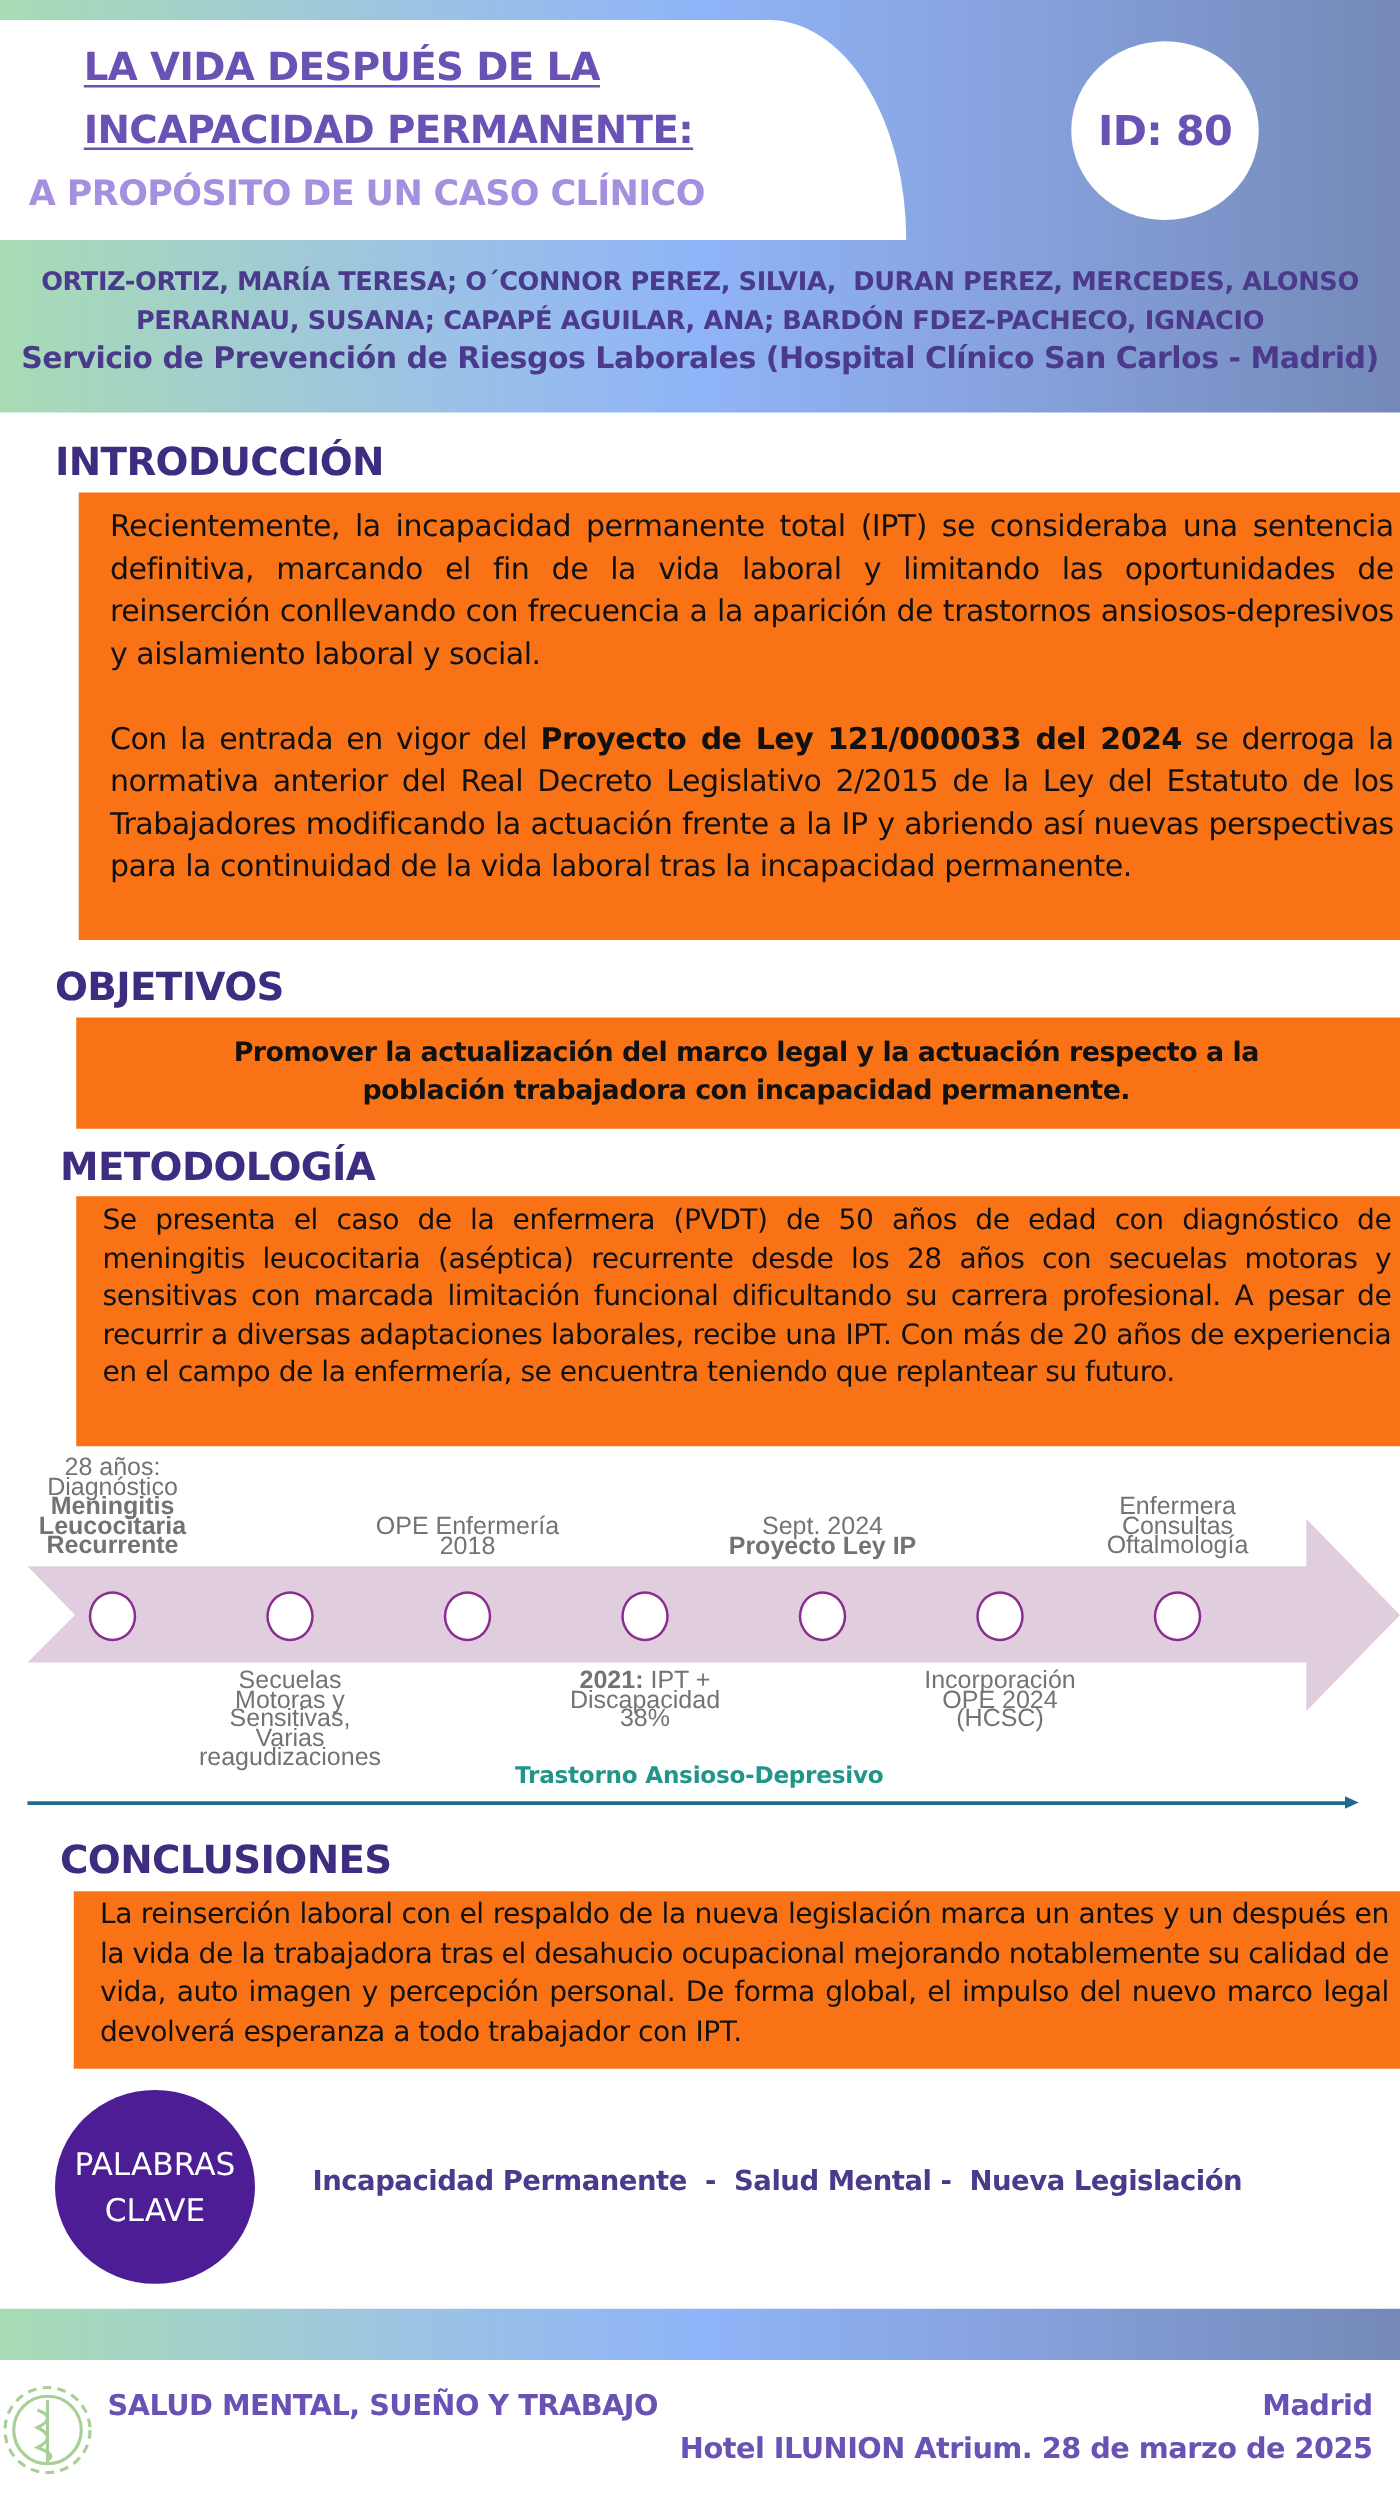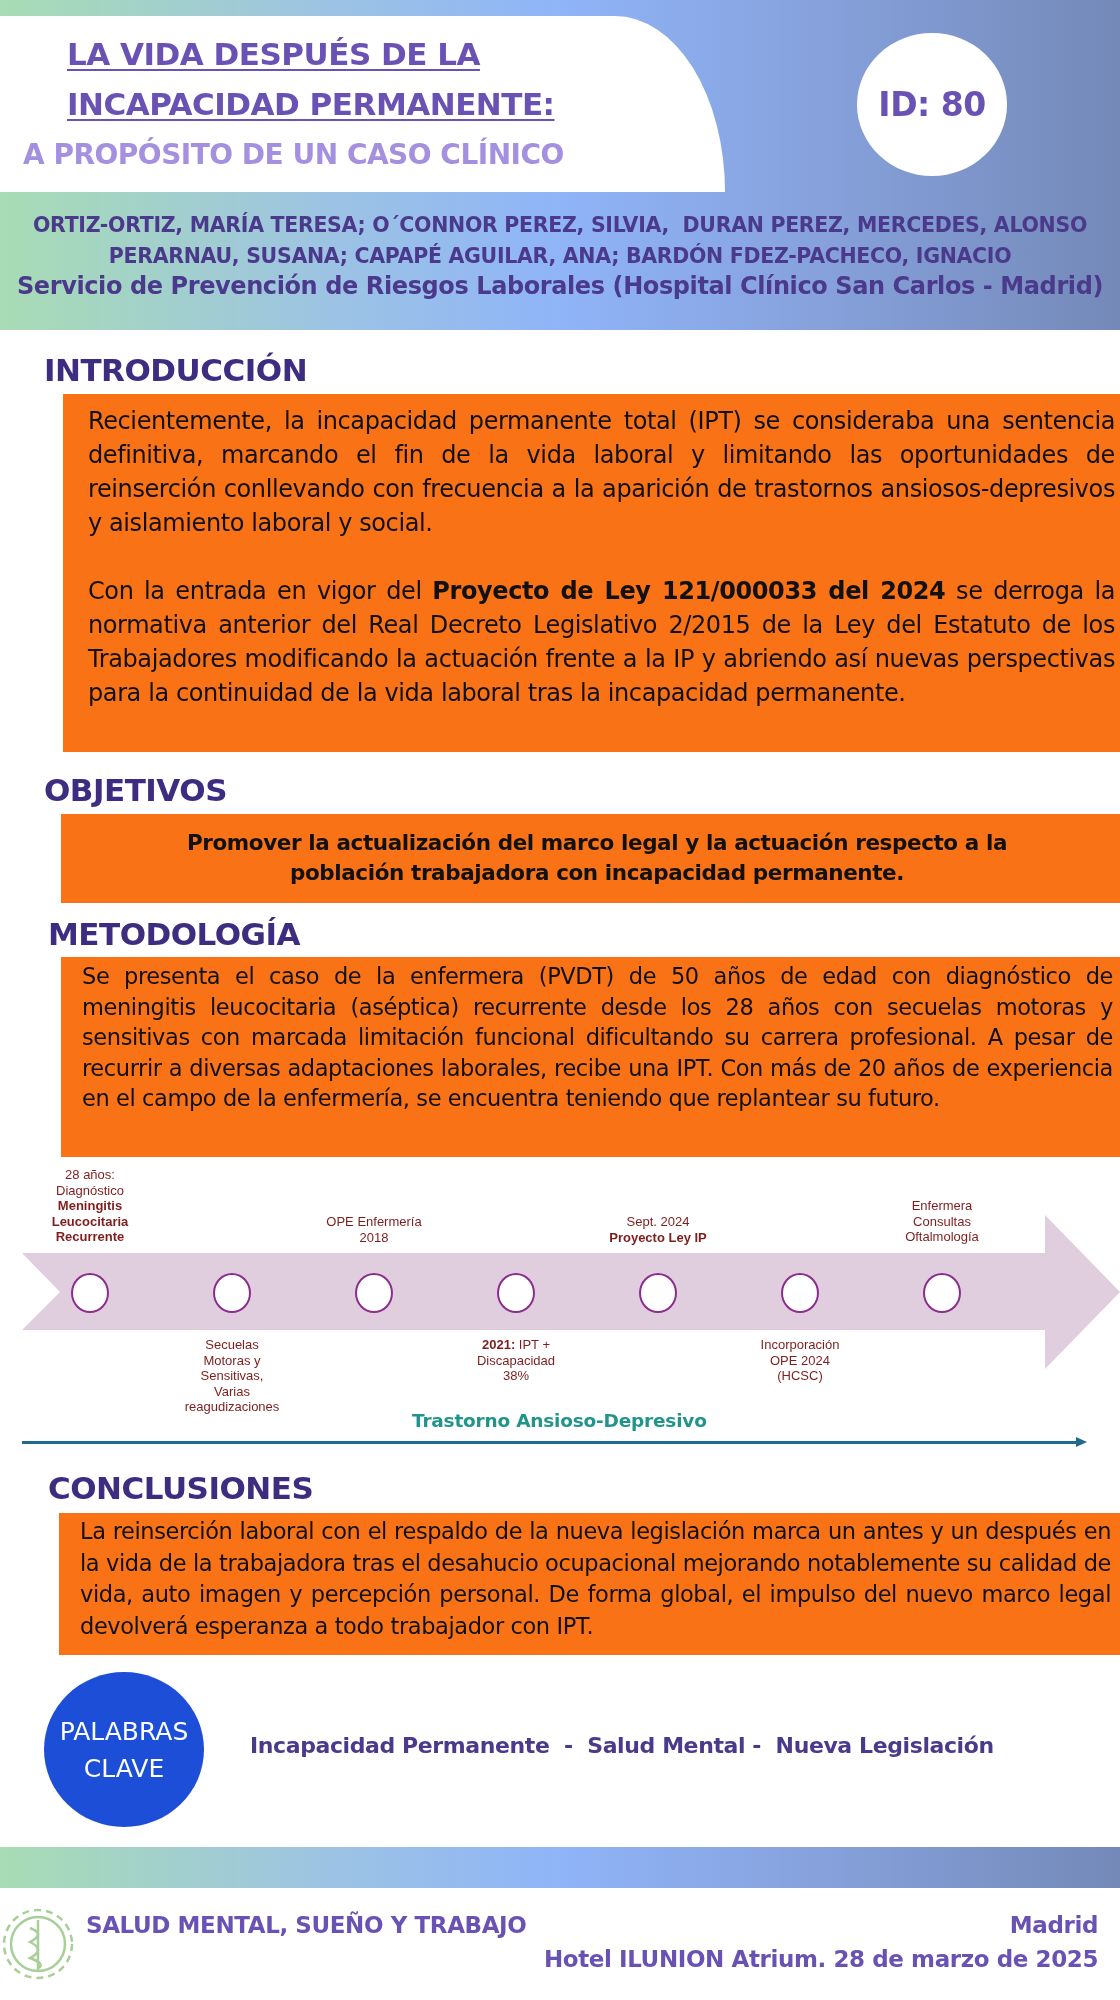--- a/index.html
+++ b/index.html
@@ -21,29 +21,29 @@
   .service { position: absolute; left: 0; width: 1120px; top: 272px; text-align: center; color: #4b3a8c; font-weight: bold; font-size: 24px; letter-spacing: -0.4px; white-space: nowrap; }
 
   
   .sec-title { position: absolute; font-weight: bold; color: #3d2c80; font-size: 31px; letter-spacing: -0.5px; }
   .box { position: absolute; background: #f97316; margin-left: 38px; }
   .para { font-size: 24px; line-height: 34px; text-align: justify; color: #111; letter-spacing: -0.4px; }
   .para b { font-weight: bold; }
 
   
   .timeline { position: absolute; left: 0; top: 1160px; width: 1120px; height: 300px; }
-  .tl-label { position: absolute; font-family: "Liberation Sans", sans-serif; font-size: 13px; line-height: 15.5px; text-align: center; color: #7f1d1d; transform: translateX(-50%); white-space: nowrap; }
+  .tl-label { position: absolute; font-family: "Liberation Sans", sans-serif; font-size: 20px; line-height: 15.5px; text-align: center; color: #737373; transform: translateX(-50%); white-space: nowrap; }
   .tl-label b { font-weight: bold; }
   .tl-node { position: absolute; top: 113px; width: 38px; height: 40px; border-radius: 50%; background: #fff; border: 2.5px solid #8a2d8e; transform: translateX(-50%); }
   .anx-label { position: absolute; left: 412px; top: 250px; color: #22958a; font-weight: bold; font-size: 18.5px; white-space: nowrap; letter-spacing: -0.2px; }
   .anx-line { position: absolute; left: 22px; top: 281px; width: 1058px; height: 3px; background: #1f6b90; }
   .anx-head { position: absolute; left: 1076px; top: 277px; width: 0; height: 0; border-top: 5.5px solid transparent; border-bottom: 5.5px solid transparent; border-left: 11px solid #1f6b90; }
 
   
-  .kw-circle { position: absolute; left: 44px; top: 1672px; width: 160px; height: 155px; border-radius: 50%; background: #1d4ed8; display: flex; align-items: center; justify-content: center; text-align: center; color: #fff; font-size: 25px; line-height: 37px; }
+  .kw-circle { position: absolute; left: 44px; top: 1672px; width: 160px; height: 155px; border-radius: 50%; background: #4c1d95; display: flex; align-items: center; justify-content: center; text-align: center; color: #fff; font-size: 25px; line-height: 37px; }
   .kw-text { position: absolute; left: 250px; top: 1733px; color: #4b3a8c; font-weight: bold; font-size: 22px; letter-spacing: -0.4px; white-space: pre; }
 
   
   .footer-band { position: absolute; left: 0; top: 1847px; width: 1120px; height: 41px; }
   .footer-logo { position: absolute; left: 0; top: 1898px; width: 82px; height: 92px; }
   .footer-left { position: absolute; left: 86px; top: 1908px; color: #6a52b4; font-weight: bold; font-size: 23px; line-height: 34px; letter-spacing: -0.4px; white-space: nowrap; }
   .footer-right { position: absolute; right: 22px; top: 1908px; color: #6a52b4; font-weight: bold; font-size: 23px; line-height: 34px; text-align: right; letter-spacing: -0.4px; white-space: nowrap; }
 </style>
 </head>
 <body>

